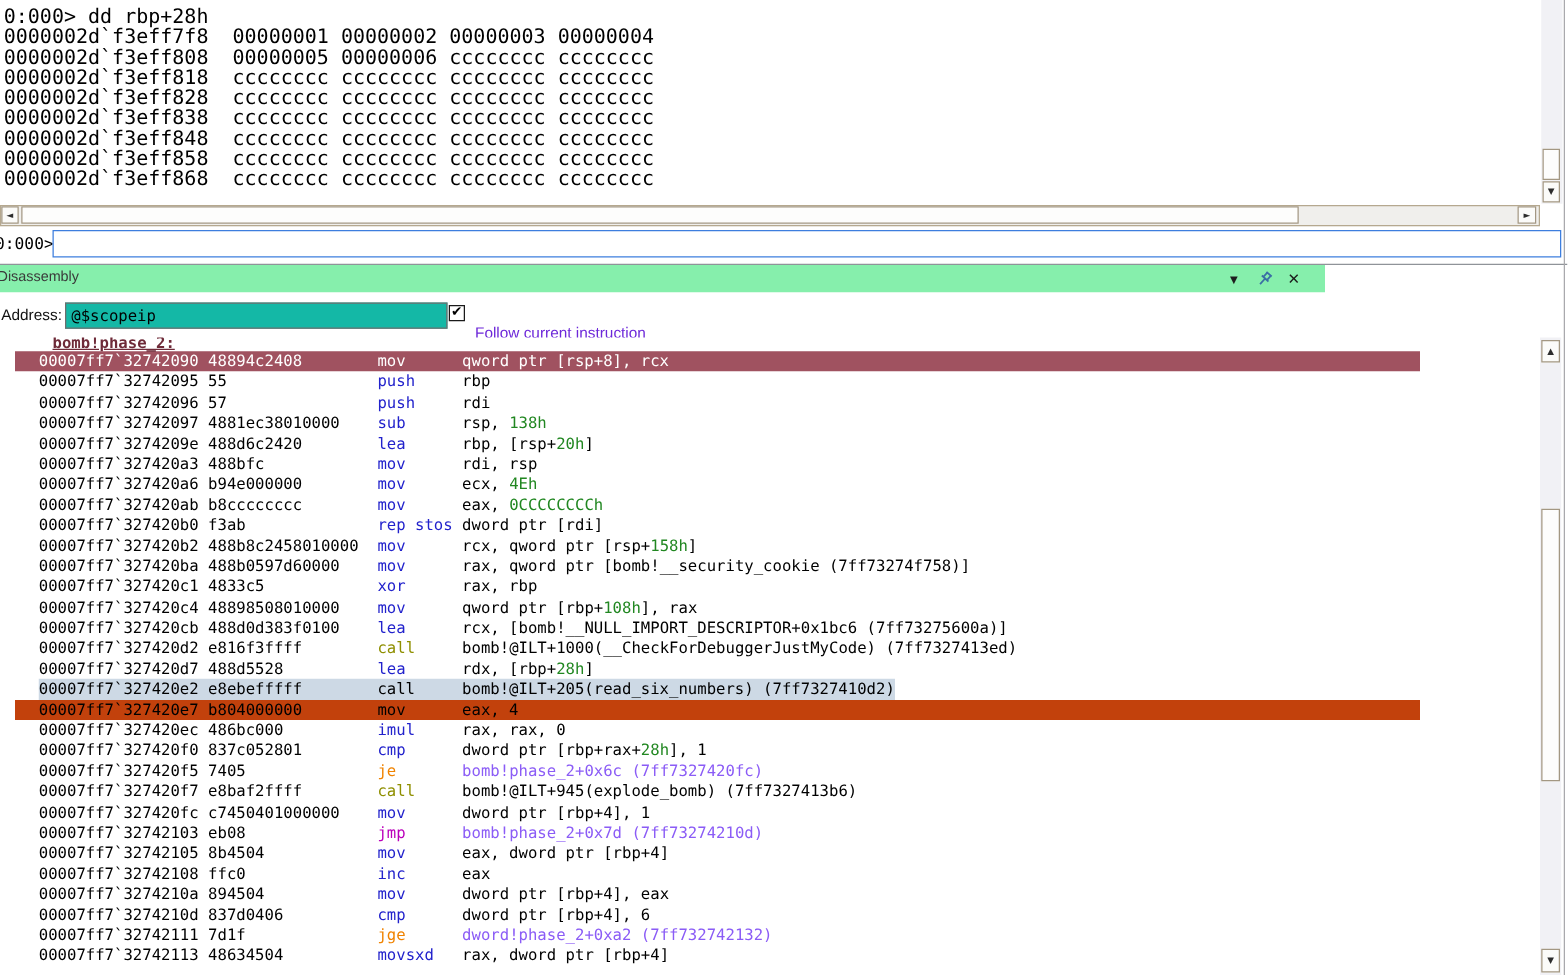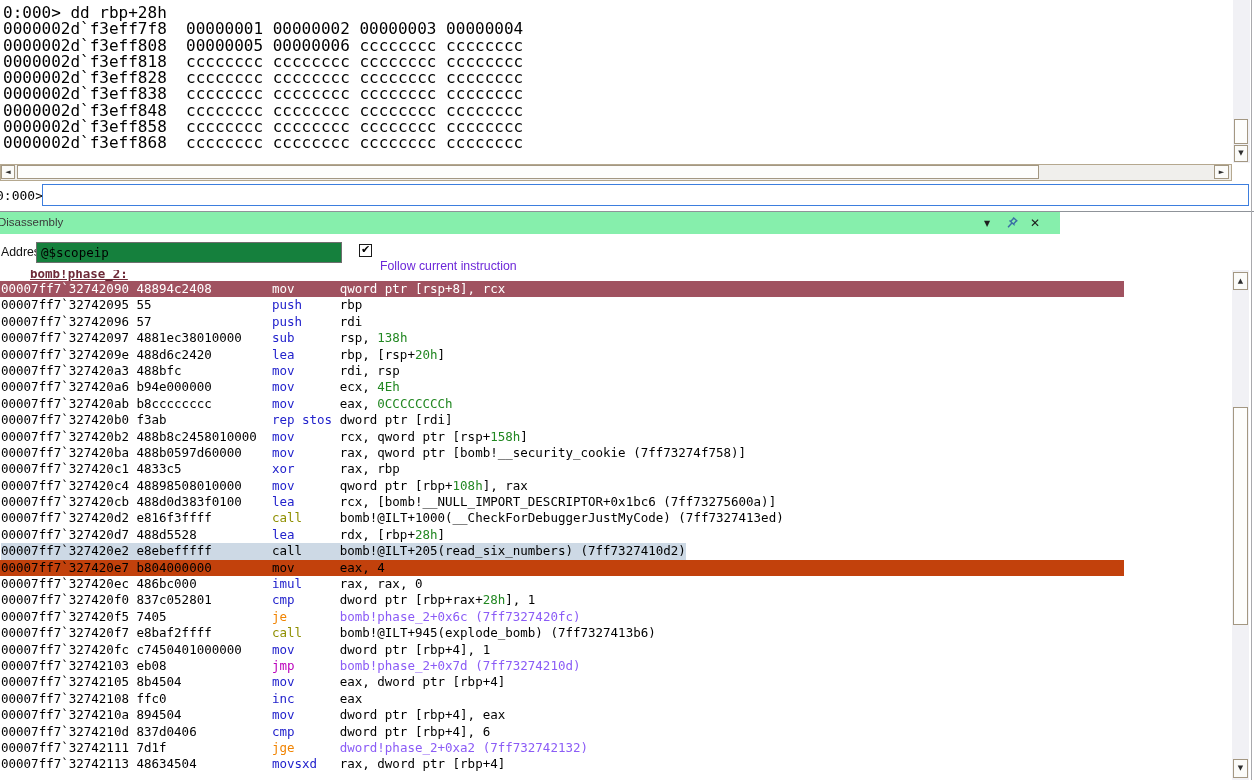--- a/index.html
+++ b/index.html
@@ -39,32 +39,32 @@
   .titlebar{position:absolute;left:0;top:212px;width:1060px;height:22px;background:#86efac}
   .panel-title{position:absolute;left:-2px;top:4px;font-size:11.5px;color:#3a3a3a}
   .tb-icon{position:absolute;top:2px;width:18px;height:18px;display:flex;align-items:center;
            justify-content:center;cursor:default}
   .icon-menu{right:64px;font-size:8px;color:#1e1e1e;font-family:"DejaVu Sans",sans-serif}
   .icon-pin{right:40px}
   .icon-close{right:16px;font-size:12px;color:#1a1a1a;font-family:"DejaVu Sans",sans-serif}
 
   .addr-row{position:absolute;left:0;top:234px;width:1252px;height:36px;background:#fff}
   .addr-label{position:absolute;left:1px;top:11px;font-size:12.3px;color:#111}
-  .addr-input{position:absolute;left:36px;top:8px;width:296px;height:19px;border:1px solid #6e6e6e;
-              background:#15803d;padding:0 4px;font-family:"DejaVu Sans Mono",monospace;font-size:12.5px;outline:none}
+  .addr-input{position:absolute;left:52px;top:8px;width:296px;height:19px;border:1px solid #6e6e6e;
+              background:#14b8a6;padding:0 4px;font-family:"DejaVu Sans Mono",monospace;font-size:12.5px;outline:none}
   .chk{position:absolute;left:359px;top:10px;width:13px;height:13px;border:1.6px solid #1a1a1a;
        box-sizing:border-box;background:#fff;display:flex;align-items:center;justify-content:center}
   .chk-mark{font-family:"DejaVu Sans",sans-serif;font-size:11px;line-height:1;color:#000;margin-top:-2px}
   .chk-label{position:absolute;left:380px;top:25px;font-size:12.3px;color:#6d28d9}
 
   
-  .disasm-body{position:absolute;left:0;top:270px;width:1124px;height:510px;overflow:hidden;background:#fff}
+  .disasm-body{position:absolute;left:12px;top:270px;width:1124px;height:510px;overflow:hidden;background:#fff}
   .func-label{margin:-3px 0 0 30px;height:14px;line-height:14px;font-size:12.5px;font-weight:bold;
               text-decoration:underline;color:#6e2a38;white-space:pre}
-  .drow{height:16.4px;line-height:16.4px;font-size:12.5px;white-space:pre;padding-left:1px}
+  .drow{height:16.4px;line-height:16.4px;font-size:12.5px;white-space:pre;padding-left:19px}
   .drow.bp{background:#a05260}
   .drow.bp span{color:#fff}
   .drow.cur{background:#c2410c}
   .drow.cur span{color:#000}
   .selspan{background:#cdd9e5;display:inline-block}
   .c-k{color:#000}.c-b{color:#2222cc}.c-g{color:#218721}.c-o{color:#f08300}
   .c-y{color:#8f8f00}.c-m{color:#bb00bb}.c-p{color:#8b5cf6}
 
   .vsb2{position:absolute;left:1232px;top:270px;width:17px;height:510px;background:#f1f1f5}
   .vsb2 .btn-up{left:1px;top:2px;width:15px;height:18px}

